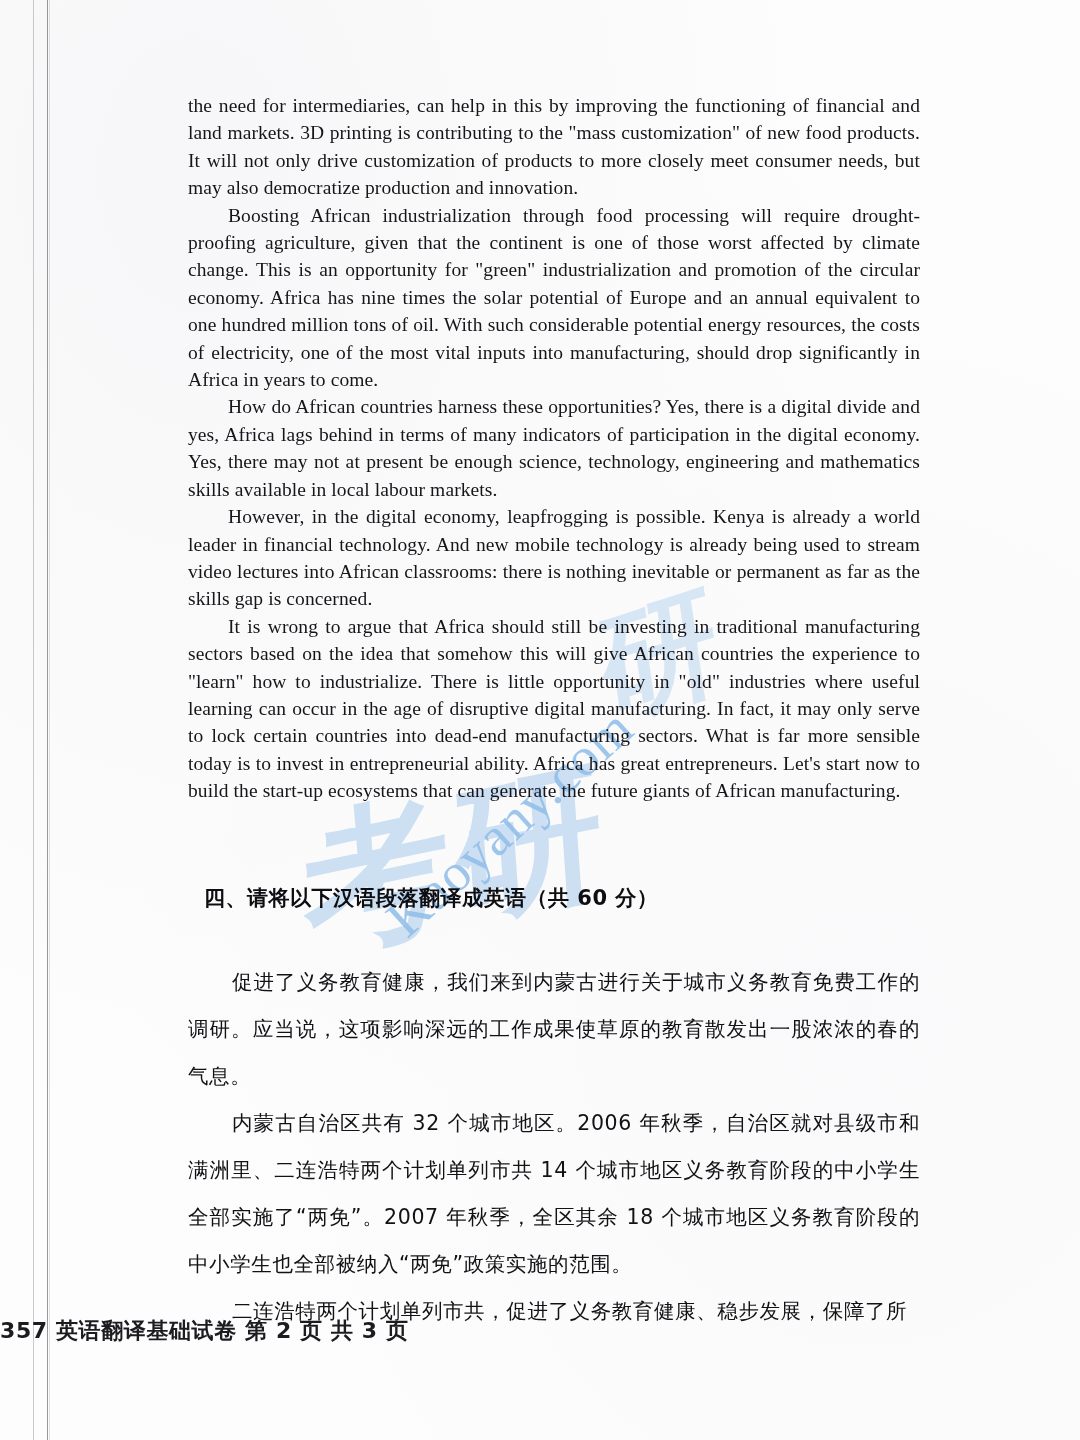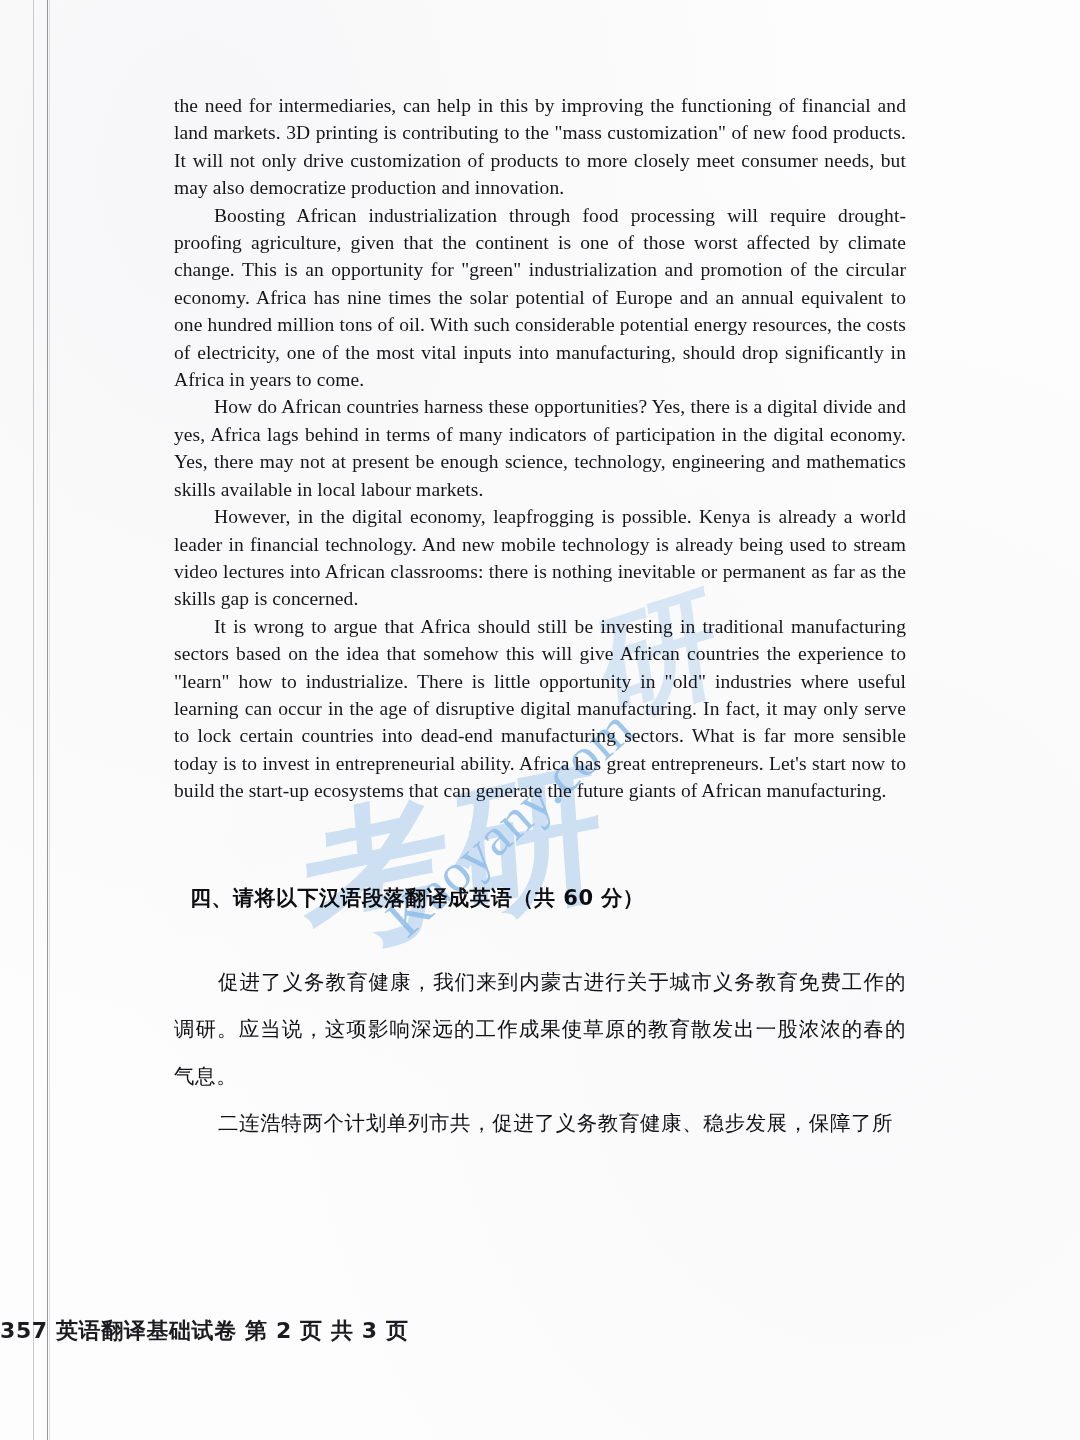--- a/index.html
+++ b/index.html
@@ -84,21 +84,21 @@
     transform: rotate(-42deg);
     transform-origin: left center;
     white-space: nowrap;
     letter-spacing: 1px;
     user-select: none;
   }
 
   
   .content {
     position: absolute;
-    left: 174px;
+    left: 188px;
     top: 92px;
     width: 732px;
   }
 
   p.en {
     margin: 0;
     font-size: 19.5px;
     line-height: 27.4px;
     color: #16161a;
     text-align: justify;
@@ -167,20 +167,21 @@
     <p class="en first">the need for intermediaries, can help in this by improving the functioning of financial and land markets. 3D printing is contributing to the "mass customization" of new food products. It will not only drive customization of products to more closely meet consumer needs, but may also democratize production and innovation.</p>
     <p class="en">Boosting African industrialization through food processing will require drought-proofing agriculture, given that the continent is one of those worst affected by climate change. This is an opportunity for "green" industrialization and promotion of the circular economy. Africa has nine times the solar potential of Europe and an annual equivalent to one hundred million tons of oil. With such considerable potential energy resources, the costs of electricity, one of the most vital inputs into manufacturing, should drop significantly in Africa in years to come.</p>
     <p class="en">How do African countries harness these opportunities? Yes, there is a digital divide and yes, Africa lags behind in terms of many indicators of participation in the digital economy. Yes, there may not at present be enough science, technology, engineering and mathematics skills available in local labour markets.</p>
     <p class="en">However, in the digital economy, leapfrogging is possible. Kenya is already a world leader in financial technology. And new mobile technology is already being used to stream video lectures into African classrooms: there is nothing inevitable or permanent as far as the skills gap is concerned.</p>
     <p class="en">It is wrong to argue that Africa should still be investing in traditional manufacturing sectors based on the idea that somehow this will give African countries the experience to "learn" how to industrialize. There is little opportunity in "old" industries where useful learning can occur in the age of disruptive digital manufacturing. In fact, it may only serve to lock certain countries into dead-end manufacturing sectors. What is far more sensible today is to invest in entrepreneurial ability. Africa has great entrepreneurs. Let's start now to build the start-up ecosystems that can generate the future giants of African manufacturing.</p>
 
     <div class="heading-cn">四、请将以下汉语段落翻译成英语（共 60 分）</div>
 
     <div class="cn-block">
       <p class="cn">促进了义务教育健康，我们来到内蒙古进行关于城市义务教育免费工作的调研。应当说，这项影响深远的工作成果使草原的教育散发出一股浓浓的春的气息。</p>
+      <p class="cn">内蒙古自治区共有 32 个城市地区。2006 年秋季，自治区就对县级市和满洲里、二连浩特两个计划单列市共 14 个城市地区义务教育阶段的中小学生全部实施了“两免”。2007 年秋季，全区其余 18 个城市地区义务教育阶段的中小学生也全部被纳入“两免”政策实施的范围。</p>
       <p class="cn">二连浩特两个计划单列市共，促进了义务教育健康、稳步发展，保障了所</p>
     </div>
 
   </div>
 
   <div class="footer">357 英语翻译基础试卷  第 2 页  共 3 页</div>
 
 </div>
 
 </body></html>

